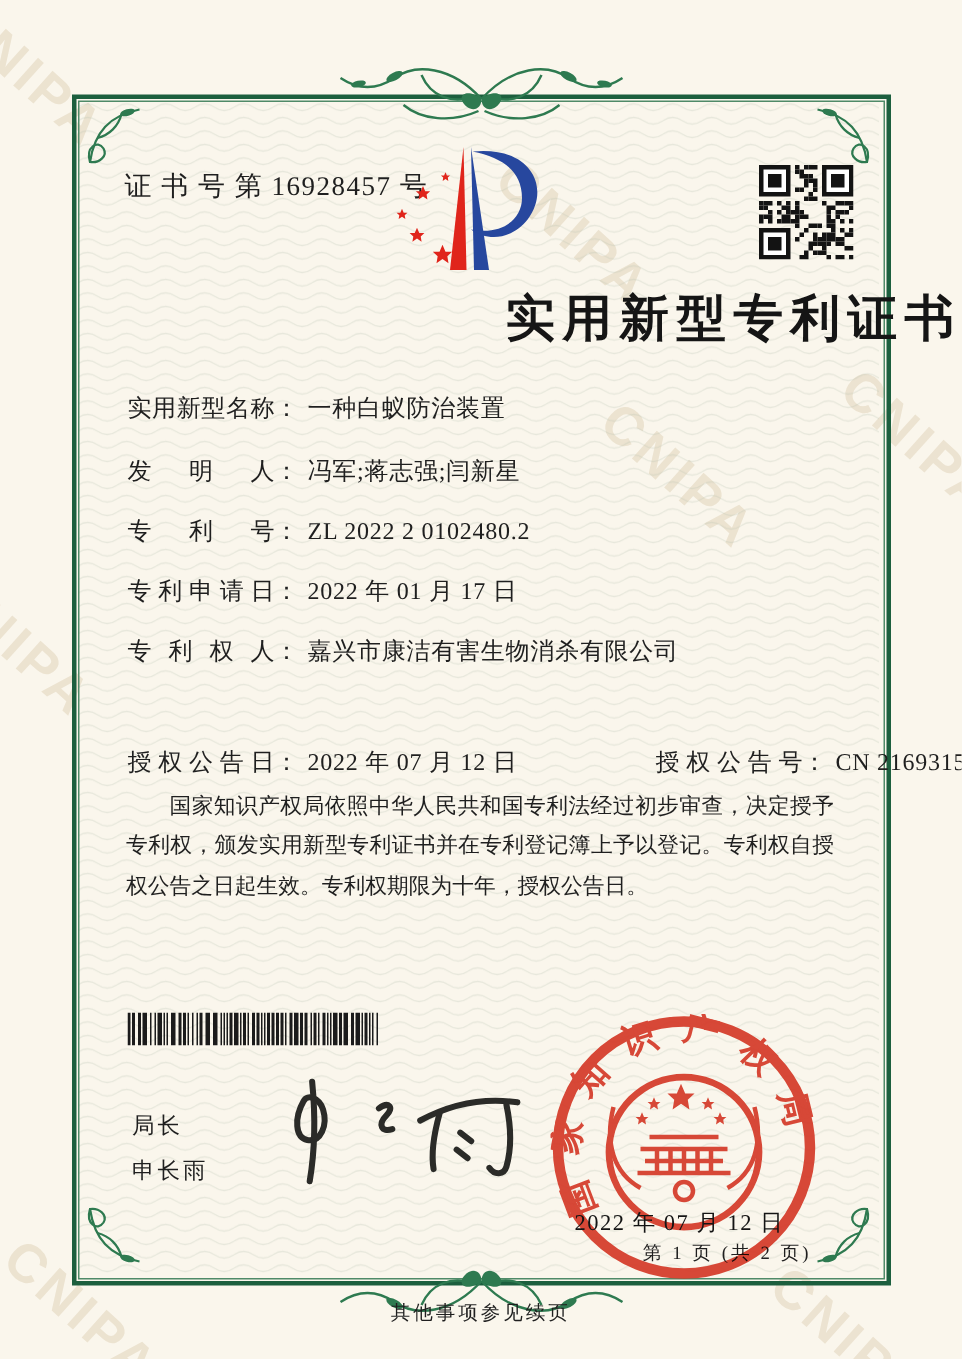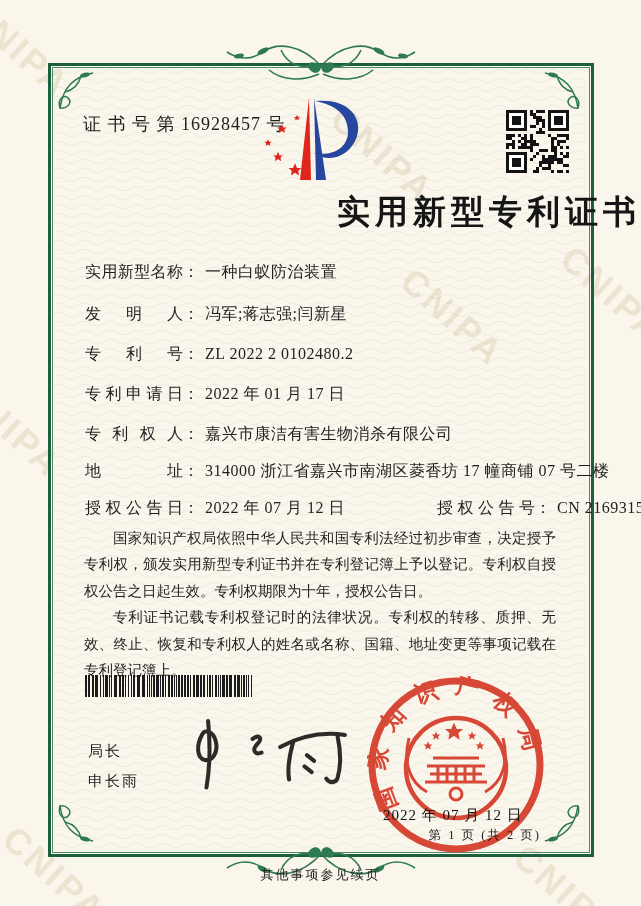--- a/index.html
+++ b/index.html
@@ -323,33 +323,29 @@
   </div>
   <div class="row" style="top:344px">
     <span class="label">专利号</span><span class="colon">：</span><span class="value">ZL 2022 2 0102480.2</span>
   </div>
   <div class="row" style="top:384px">
     <span class="label">专利申请日</span><span class="colon">：</span><span class="value">2022 年 01 月 17 日</span>
   </div>
   <div class="row" style="top:424px">
     <span class="label">专利权人</span><span class="colon">：</span><span class="value">嘉兴市康洁有害生物消杀有限公司</span>
   </div>
-  <div class="row" style="top:461px">
-    <span class="label">地址</span><span class="colon">：</span><span class="value">314000 浙江省嘉兴市南湖区菱香坊 17 幢商铺 07 号二楼</span>
-  </div>
   <div class="row" style="top:498px">
     <span class="label">授权公告日</span><span class="colon">：</span><span class="value">2022 年 07 月 12 日</span>
     <span class="row2">
       <span class="label">授权公告号</span><span class="colon">：</span><span class="value">CN 216931529 U</span>
     </span>
   </div>
 
   <div class="paras">
     <p>国家知识产权局依照中华人民共和国专利法经过初步审查，决定授予专利权，颁发实用新型专利证书并在专利登记簿上予以登记。专利权自授权公告之日起生效。专利权期限为十年，授权公告日。</p>
-    <p>专利证书记载专利权登记时的法律状况。专利权的转移、质押、无效、终止、恢复和专利权人的姓名或名称、国籍、地址变更等事项记载在专利登记簿上。</p>
   </div>
 
   <svg class="barcode" id="barcode" width="170" height="22">
       <rect x="0" y="0" width="2" height="22" fill="#1b1b1b"></rect>
       <rect x="3" y="0" width="2" height="22" fill="#1b1b1b"></rect>
       <rect x="7" y="0" width="2" height="22" fill="#1b1b1b"></rect>
       <rect x="10" y="0" width="3" height="22" fill="#1b1b1b"></rect>
       <rect x="15" y="0" width="1" height="22" fill="#1b1b1b"></rect>
       <rect x="18" y="0" width="1" height="22" fill="#1b1b1b"></rect>
       <rect x="20" y="0" width="3" height="22" fill="#1b1b1b"></rect>

